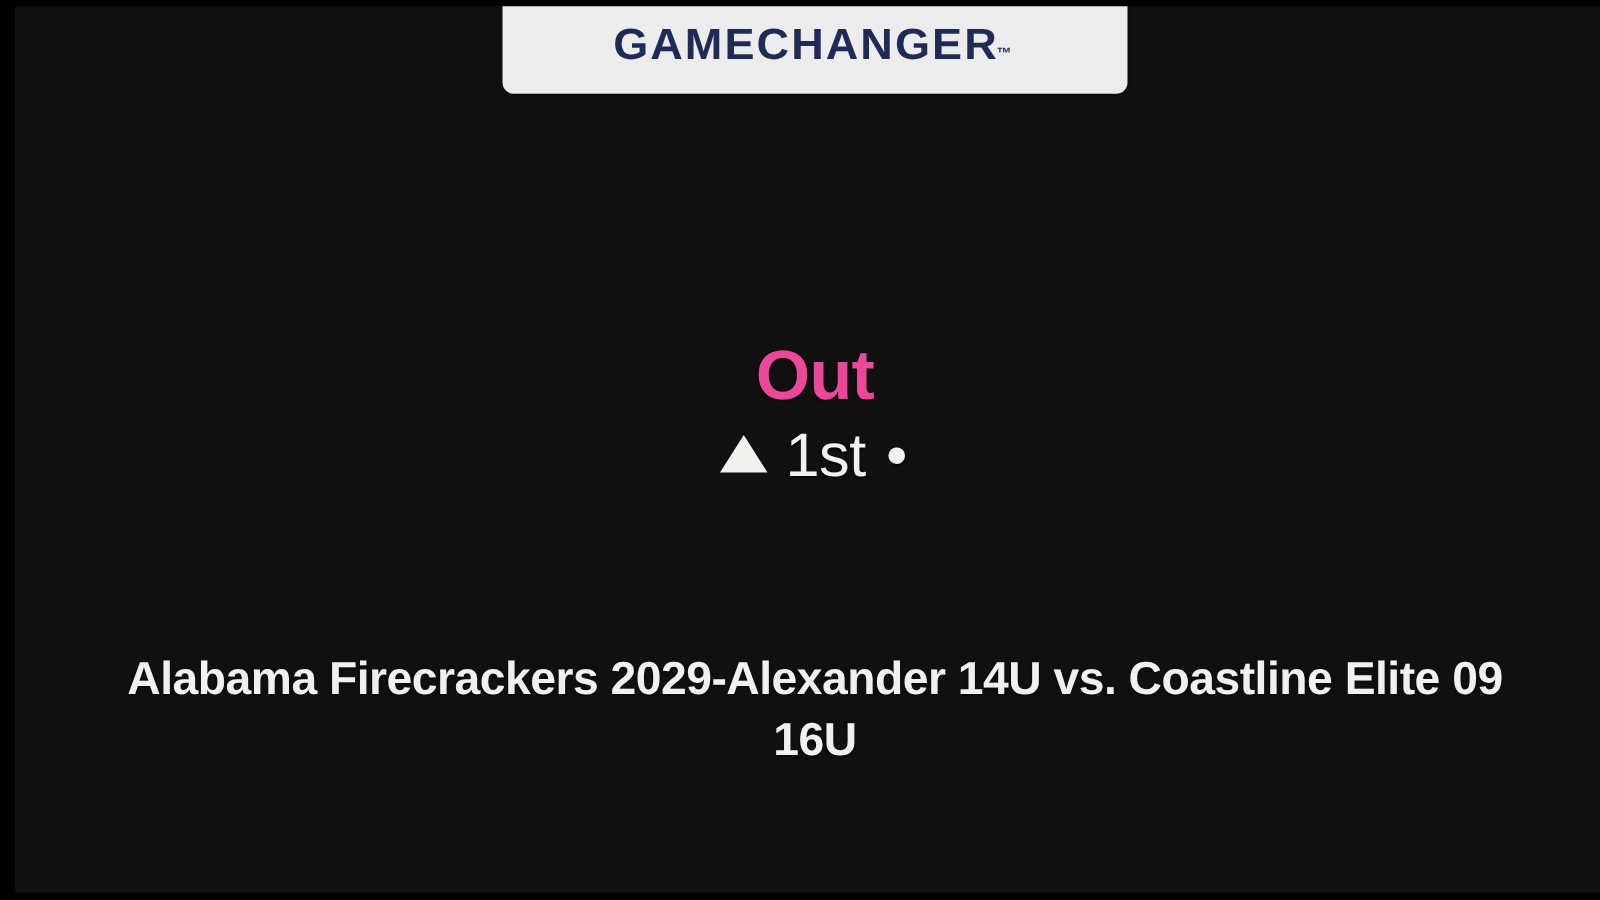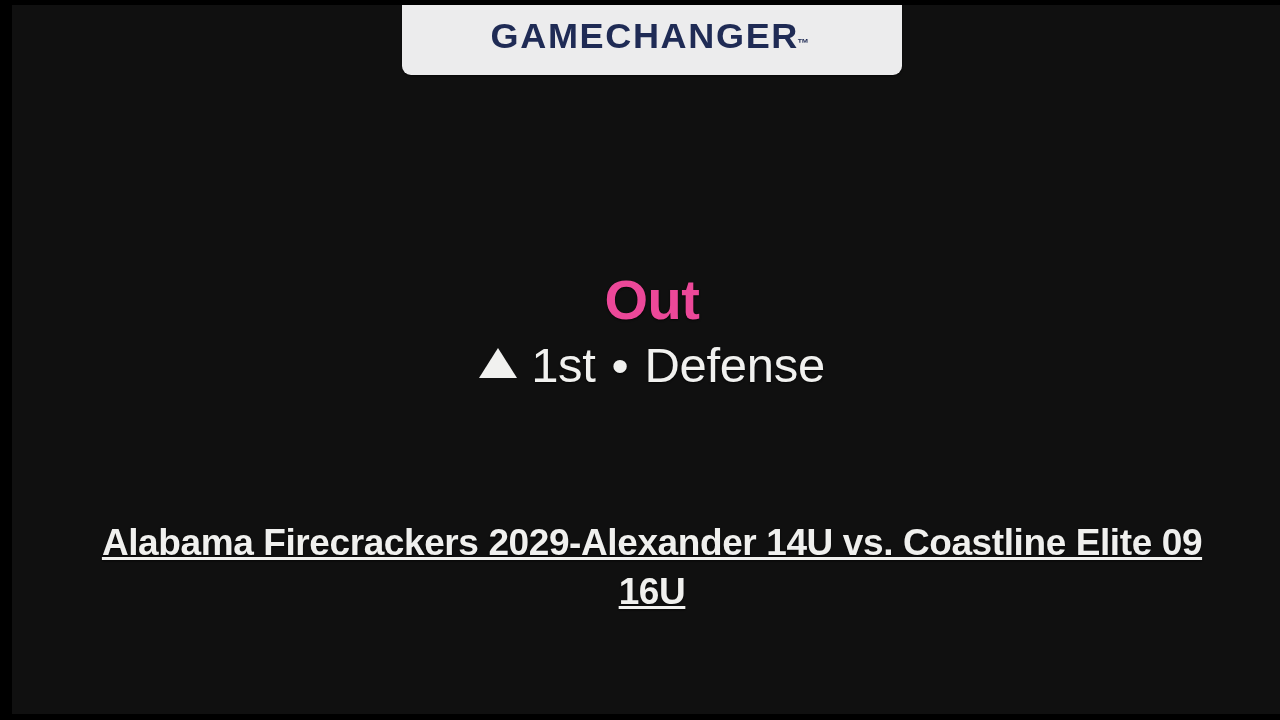--- a/index.html
+++ b/index.html
@@ -144,42 +144,40 @@
     transform:translateX(-50%);
     top:518px;
     width:1110px;
     text-align:center;
     font-size:37px;
     font-weight:bold;
     color:#f0f0ee;
     line-height:1.33;
     letter-spacing:-0.4px;
     text-shadow:0 1px 2px rgba(0,0,0,0.7);
-    text-decoration:underline;
   }
 </style>
 </head>
 <body>
 
 <div class="stage">
 
   <div class="logo-badge">
     <div class="logo-wordmark">
       <span class="logo-text">GAMECHANGER</span>
       <span class="logo-tm">™</span>
     </div>
   </div>
 
   <div class="play-block">
     <div class="play-result">Out</div>
     <div class="play-context">
       <span class="inning-arrow"></span>
       <span class="context-inning">1st</span>
       <span class="context-sep">•</span>
-      <span class="context-side">Defense</span>
     </div>
   </div>
 
   <div class="matchup">Alabama Firecrackers 2029-Alexander 14U vs. Coastline Elite 09 16U</div>
 
 </div>
 
 <div class="letterbox top"></div>
 <div class="letterbox bottom"></div>
 

